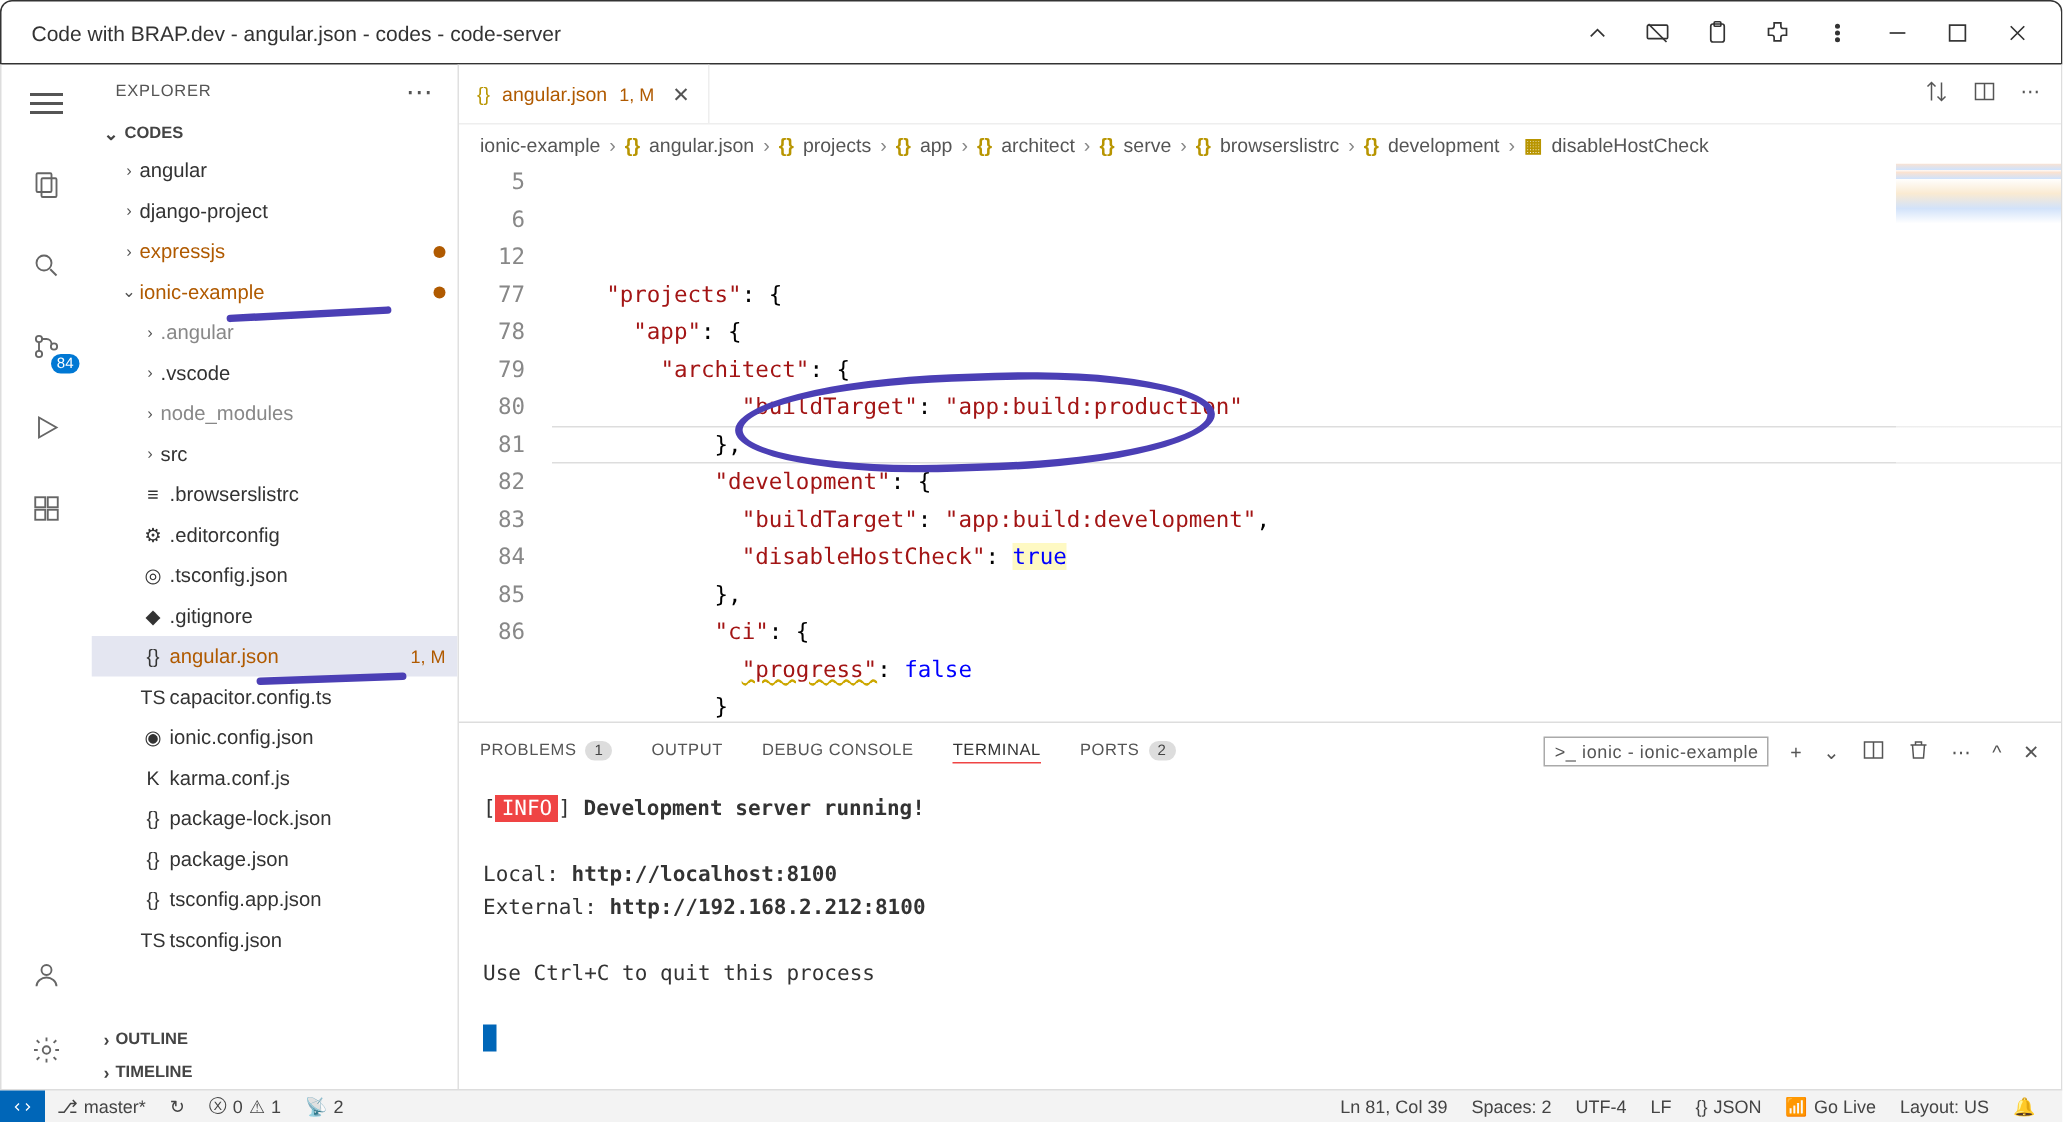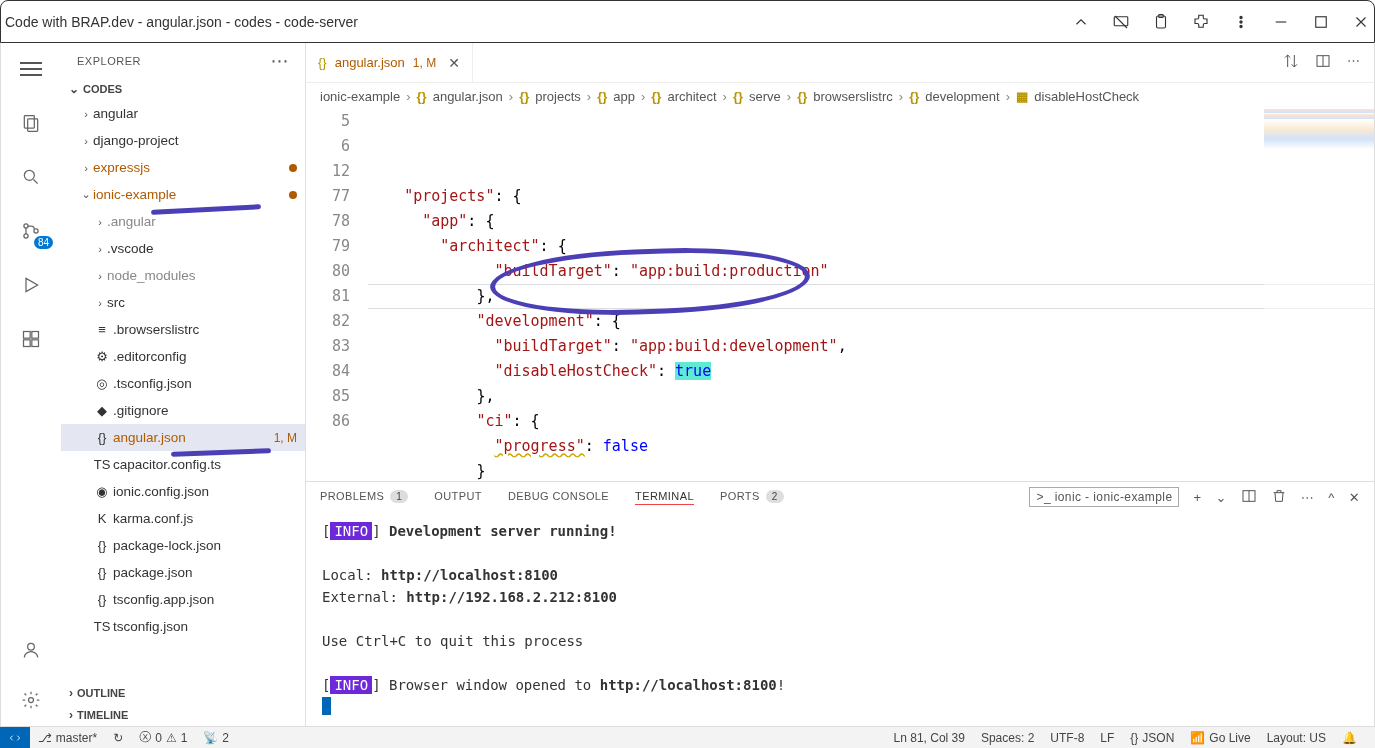--- a/index.html
+++ b/index.html
@@ -1,19 +1,19 @@
 <!DOCTYPE html>
 <html><head>
 <meta charset="utf-8">
 <style>
 * { margin: 0; padding: 0; box-sizing: border-box; }
 body { font-family: -apple-system, BlinkMacSystemFont, "Segoe UI", sans-serif; font-size: 13px; color: #333; background: #fff; overflow: hidden; width: 1375px; height: 748px; }
 
 
-.titlebar { height: 43px; border: 1px solid #333; border-radius: 8px 8px 0 0; display: flex; align-items: center; padding: 0 4px; background: #fff; }
+.titlebar { height: 43px; border: 1px solid #333; border-radius: 8px 8px 0 0; display: flex; align-items: center; padding: 0 20px; background: #fff; }
 .titlebar .title { font-size: 14px; color: #333; flex: 1; }
 .titlebar .wincontrols { display: flex; gap: 22px; align-items: center; }
 .titlebar .wincontrols span { width: 18px; height: 18px; display: flex; align-items: center; justify-content: center; color: #333; }
 
 
 .shell { display: flex; height: 683px; border-left: 1px solid #ddd; border-right: 1px solid #ddd; }
 
 
 .activitybar { width: 60px; display: flex; flex-direction: column; align-items: center; padding-top: 12px; gap: 26px; color: #666; }
 .activitybar .item { width: 28px; height: 28px; display: flex; align-items: center; justify-content: center; position: relative; }
@@ -57,36 +57,36 @@
 .breadcrumbs .brace { color: #B89500; font-weight: 700; }
 
 .code { flex: 1; display: flex; font-family: Consolas, Menlo, monospace; font-size: 15px; position: relative; overflow: hidden; }
 .gutter { width: 62px; text-align: right; color: #888; padding-right: 18px; line-height: 25px; }
 .codelines { flex: 1; line-height: 25px; white-space: pre; position: relative; }
 .s-key { color: #a31515; }
 .s-punc { color: #000; }
 .s-str { color: #a31515; }
 .s-kw { color: #0000ff; }
 .line-hl { position: absolute; left: 0; right: 0; height: 25px; border-top: 1px solid #ddd; border-bottom: 1px solid #ddd; }
-.sel { background: #5eead4; }
+.sel { background: #fef9c3; }
 .circle-annot { position: absolute; border: 5px solid #4B3FB5; border-radius: 50% / 55%; width: 320px; height: 65px; pointer-events: none; transform: rotate(-2deg); }
 .minimap { position: absolute; top: 0; right: 0; width: 110px; height: 200px; opacity: 0.5; background: linear-gradient(to bottom, #f5c6a5 0%, #a5c6f5 2%, #fff 2%, #f5c6a5 3%, #a5c6f5 5%, #fff 5%, #f5d6a5 10%, #a5c6f5 15%, #fff 20%); }
 .progress-wavy { text-decoration: underline wavy #cca700; }
 
 
 .panel { height: 245px; border-top: 1px solid #ddd; display: flex; flex-direction: column; }
 .panel-tabs { height: 38px; display: flex; align-items: center; padding: 0 14px; gap: 26px; font-size: 11px; color: #555; letter-spacing: 0.4px; }
 .panel-tabs .ptab { display: flex; align-items: center; gap: 6px; cursor: pointer; padding-bottom: 2px; }
 .panel-tabs .ptab.active { color: #333; border-bottom: 1px solid #ef4444; }
 .panel-tabs .pbadge { background: #ddd; color: #444; font-size: 10px; padding: 1px 6px; border-radius: 8px; }
 .panel-tabs .right { margin-left: auto; display: flex; gap: 14px; align-items: center; color: #555; font-size: 13px; }
 .panel-tabs .termsel { border: 1px solid #aaa; padding: 2px 6px; font-size: 12px; }
 
 .terminal { flex: 1; padding: 8px 16px; font-family: Consolas, Menlo, monospace; font-size: 14px; line-height: 22px; color: #333; position: relative; }
-.terminal .info { background: #6d28d9; color: #fff; padding: 1px 4px; }
+.terminal .info { background: #ef4444; color: #fff; padding: 1px 4px; }
 .terminal .b { font-weight: 700; }
 .terminal .cursor { display: inline-block; width: 9px; height: 18px; background: #0066b8; vertical-align: text-bottom; }
 
 
 .statusbar { height: 22px; background: #f3f3f3; border-top: 1px solid #ddd; display: flex; align-items: center; font-size: 12px; color: #444; padding-right: 10px; }
 .statusbar .remote { background: #0066b8; color: #fff; height: 100%; padding: 0 8px; display: flex; align-items: center; }
 .statusbar .item { padding: 0 8px; display: flex; align-items: center; gap: 4px; }
 .statusbar .right { margin-left: auto; display: flex; }
 
 svg { width: 20px; height: 20px; stroke: currentColor; fill: none; stroke-width: 1.5; }
@@ -417,21 +417,20 @@
         </div>
       </div>
       <div class="terminal" id="terminal">
           <div>[<span class="info">INFO</span>] <span class="b">Development server running!</span></div>
           <div>&nbsp;</div>
           <div>       Local: <span class="b">http://localhost:8100</span></div>
           <div>       External: <span class="b">http://192.168.2.212:8100</span></div>
           <div>&nbsp;</div>
           <div>       Use Ctrl+C to quit this process</div>
           <div>&nbsp;</div>
-          <div>[<span class="info">INFO</span>] Browser window opened to <span class="b">http://localhost:8100</span>!</div>
           <div><span class="cursor"></span></div>
         </div>
     </div>
   </div>
 </div>
 
 <div class="statusbar">
   <div class="remote">
       <svg viewBox="0 0 24 24" style="width:14px;height:14px;stroke:#fff">
         <path d="M8 8l-4 4 4 4M16 8l4 4-4 4"></path>
@@ -455,21 +454,21 @@
       <span>2</span>
     </div>
   <div class="right">
     <div class="item">
         <span>Ln 81, Col 39</span>
       </div>
     <div class="item">
         <span>Spaces: 2</span>
       </div>
     <div class="item">
-        <span>UTF-8</span>
+        <span>UTF-4</span>
       </div>
     <div class="item">
         <span>LF</span>
       </div>
     <div class="item">
         <span>{}</span>
         <span>JSON</span>
       </div>
     <div class="item">
         <span>📶</span>

